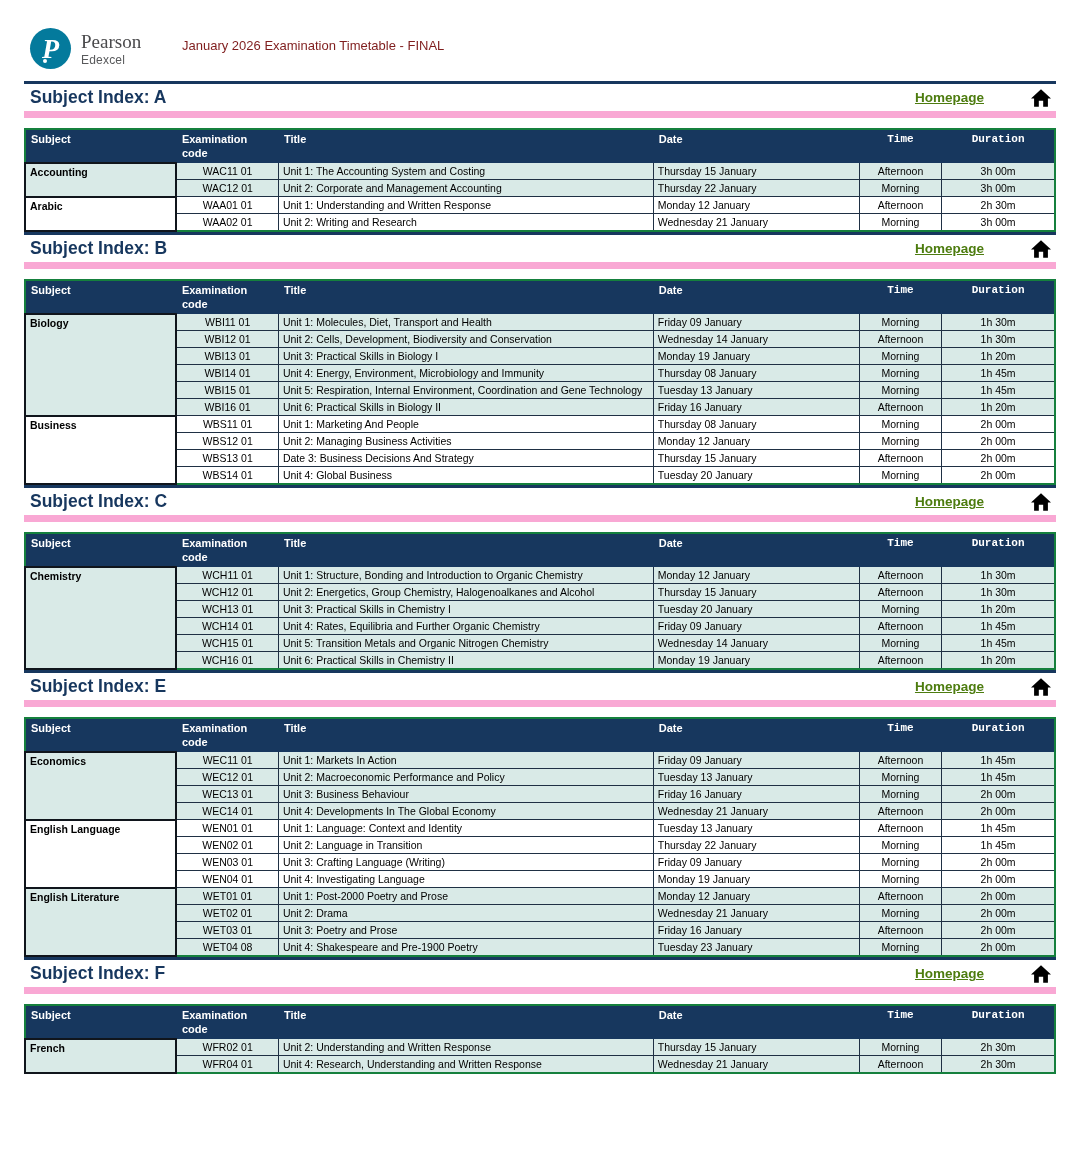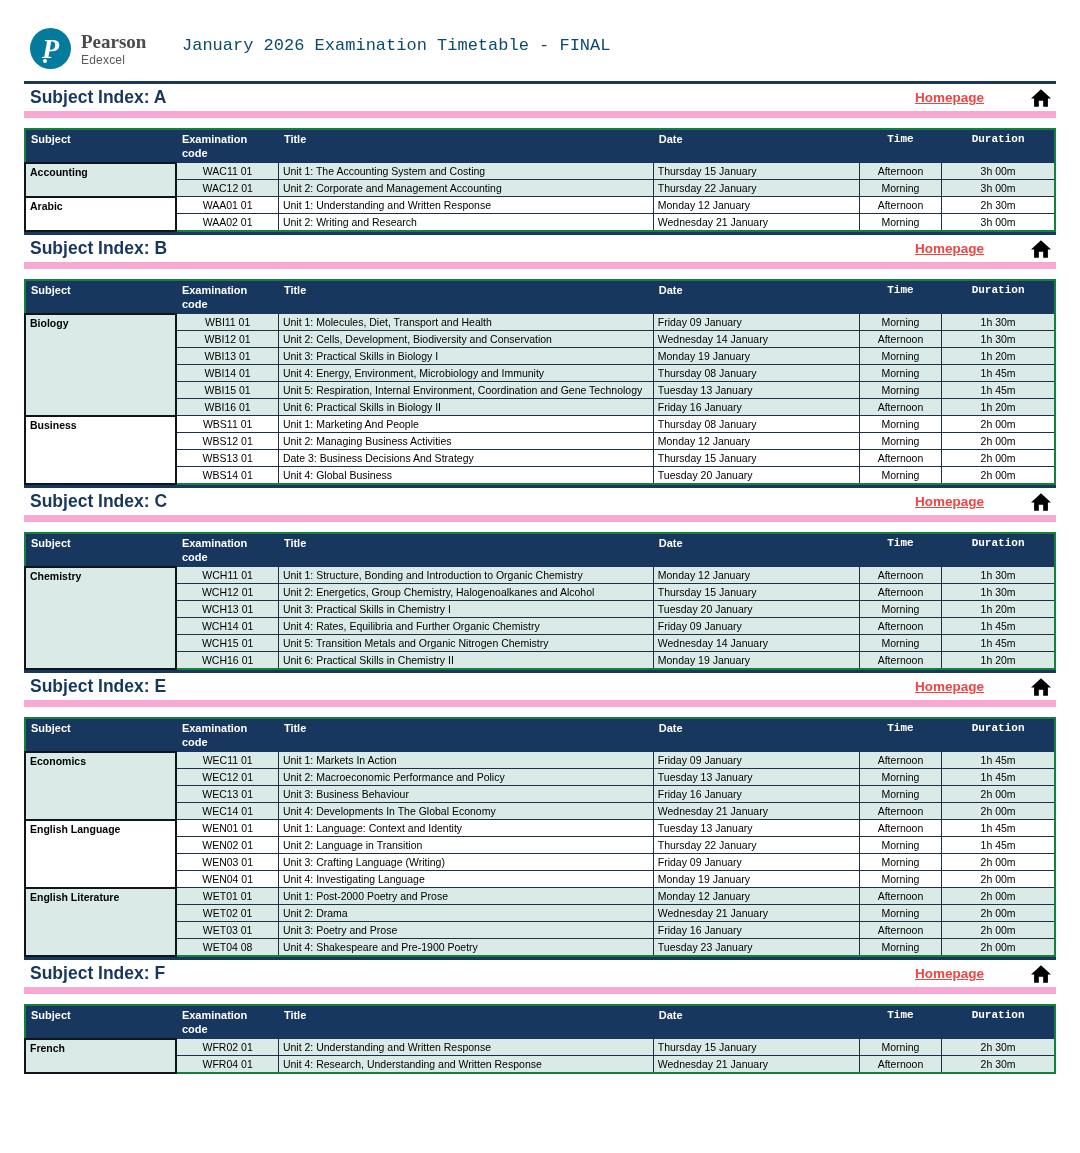--- a/index.html
+++ b/index.html
@@ -17,37 +17,37 @@
     width:41px; height:41px; border-radius:50%; background:#047A9C;
     position:relative; flex:0 0 41px;
   }
   .logo-p {
     position:absolute; left:0; top:1px; width:100%; text-align:center;
     font-family:"Liberation Serif", serif; font-weight:bold; font-style:italic;
     font-size:28px; color:#ffffff; line-height:40px;
   }
   .logo-dot { position:absolute; left:13px; bottom:6px; width:4px; height:4px; border-radius:50%; background:#ffffff; }
   .logo-text { padding-top:3px; }
-  .logo-brand { font-family:"Liberation Serif", serif; font-size:19px; color:#4a4a4c; line-height:21px;font-weight:bold; }
+  .logo-brand { font-family:"Liberation Serif", serif; font-size:19px; color:#4a4a4c; line-height:21px; }
   .logo-sub { font-size:12px; color:#58595b; line-height:17px; letter-spacing:.2px; }
   .title-block { padding-top:4px; }
   .doc-title { font-size:15.5px; font-weight:bold; color:#17375E; line-height:19px; }
-  .doc-subtitle { font-size:17px; color:#0c4a6e; line-height:19px; margin-top:4px;font-family:Liberation Mono, monospace; }
+  .doc-subtitle { font-size:13px; color:#7f1d1d; line-height:19px; margin-top:4px; }
 
   
   .section { }
   .section:first-child { margin-top:12px; }
   .section-header {
     border-top:3px solid #17375E; border-bottom:7px solid #f9a8d4;
     display:flex; justify-content:space-between; align-items:center;
     padding:3px 4px 3px 6px; min-height:37px;
   }
   .section-title { font-size:17.5px; font-weight:bold; color:#17375E; }
   .homepage-link { display:flex; align-items:center; gap:46px; text-decoration:none; cursor:pointer; }
-  .homepage-label { font-size:13.5px; font-weight:bold; color:#ef4444; text-decoration:underline; }
+  .homepage-label { font-size:13.5px; font-weight:bold; color:#4d7c0f; text-decoration:underline; }
   .home-icon { display:inline-flex; width:22px; height:20px; }
   .home-icon svg { display:block; }
 
   
   table.timetable { width:100%; border-collapse:collapse; table-layout:fixed; margin-top:10px; border:2px solid #15803d; }
   .timetable th {
     background:#17375E; border:1px solid #17375E; color:#ffffff;
     font-size:11px; font-weight:bold; text-align:left; vertical-align:top;
     padding:2px 5px; line-height:14px;
   }

